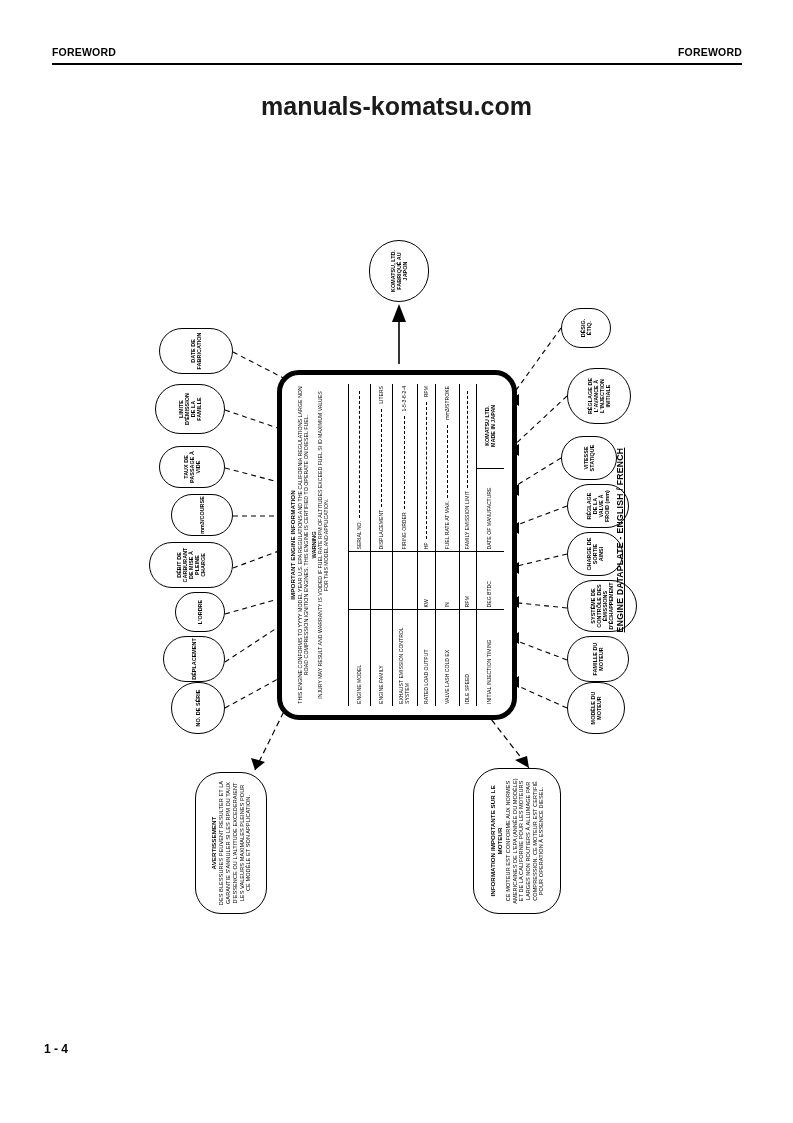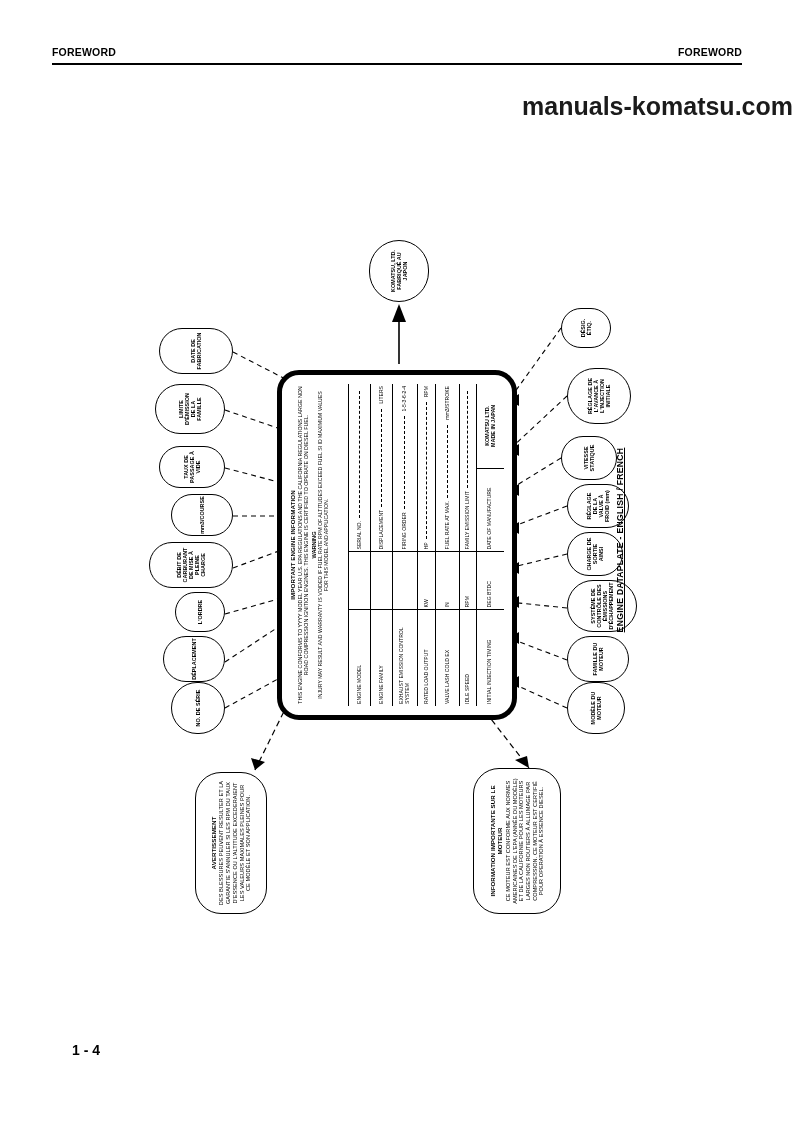--- a/index.html
+++ b/index.html
@@ -43,33 +43,33 @@
     top: 17px;
     border-top: 2.2px solid #000;
   }
 
   
   #watermark {
     position: absolute;
     left: 0;
     top: 92px;
     width: 793px;
-    text-align: right;
+    text-align: center;
     font-size: 25px;
     font-weight: bold;
     font-family: "Liberation Sans", sans-serif;
     color: #1b1b1b;
   }
 
   
   #page-number {
     position: absolute;
-    left: 72px;
+    left: 44px;
     top: 1042px;
-    font-size: 14px;
+    font-size: 12px;
     font-weight: bold;
     font-family: "Liberation Sans", sans-serif;
   }
 
   
   
   #figure-stage {
     position: absolute;
     left: 0;
     top: 0;

